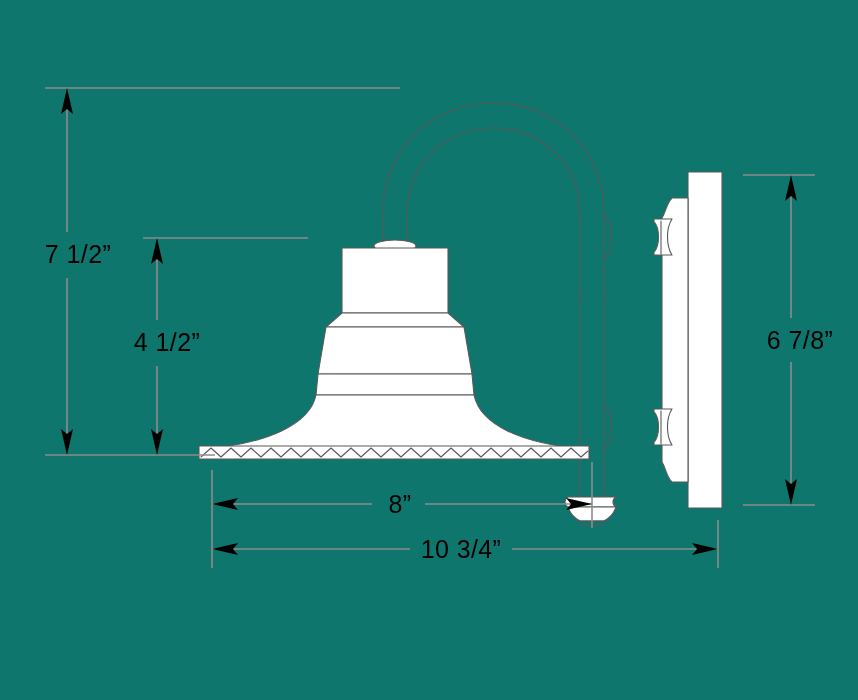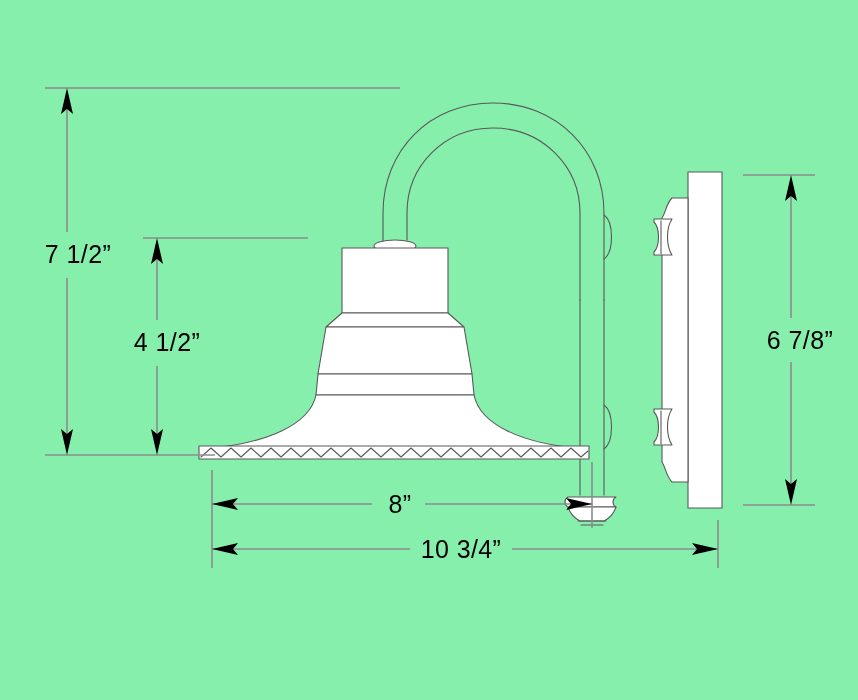--- a/index.html
+++ b/index.html
@@ -10,21 +10,21 @@
   body {
     width: 858px;
     height: 700px;
     font-family: "Liberation Sans", sans-serif;
     overflow: hidden;
   }
   #drawing-root {
     position: relative;
     width: 858px;
     height: 700px;
-    background: #86efac;
+    background: #0f766e;
   }
   svg#technical-drawing {
     display: block;
     width: 858px;
     height: 700px;
   }
   .part-line {
     fill: none;
     stroke: #58585a;
     stroke-width: 1.1;

